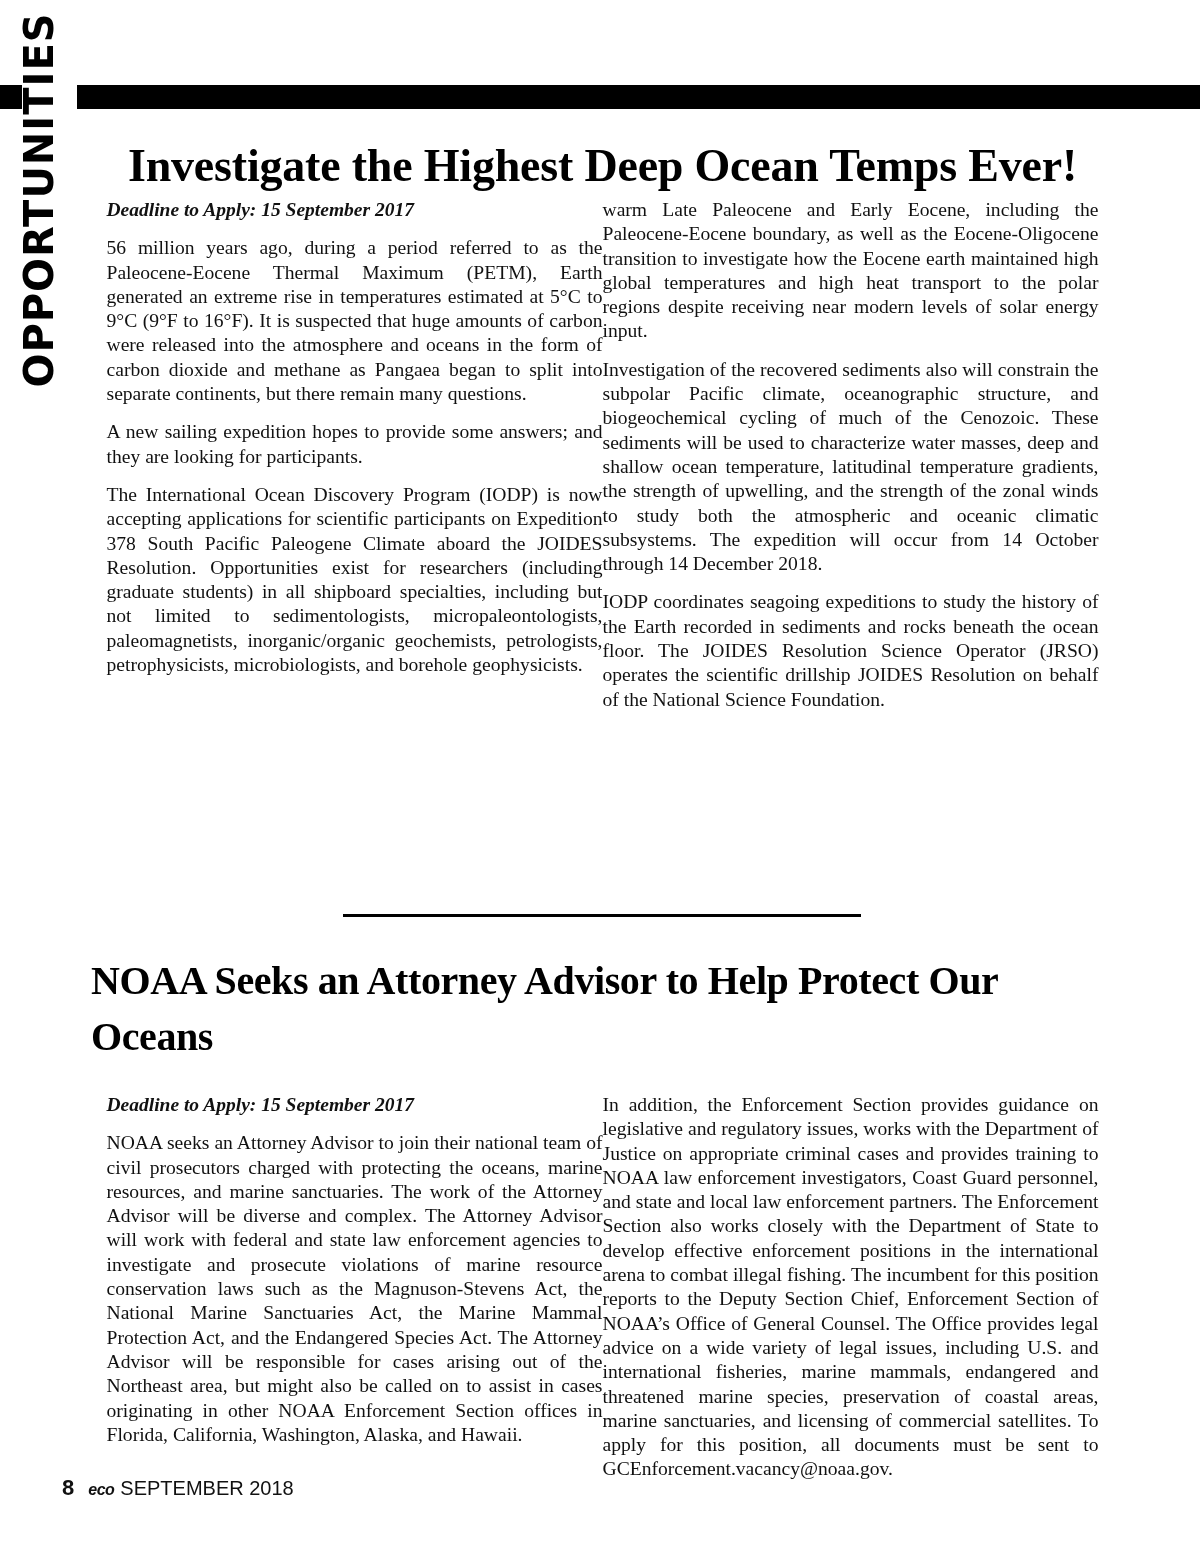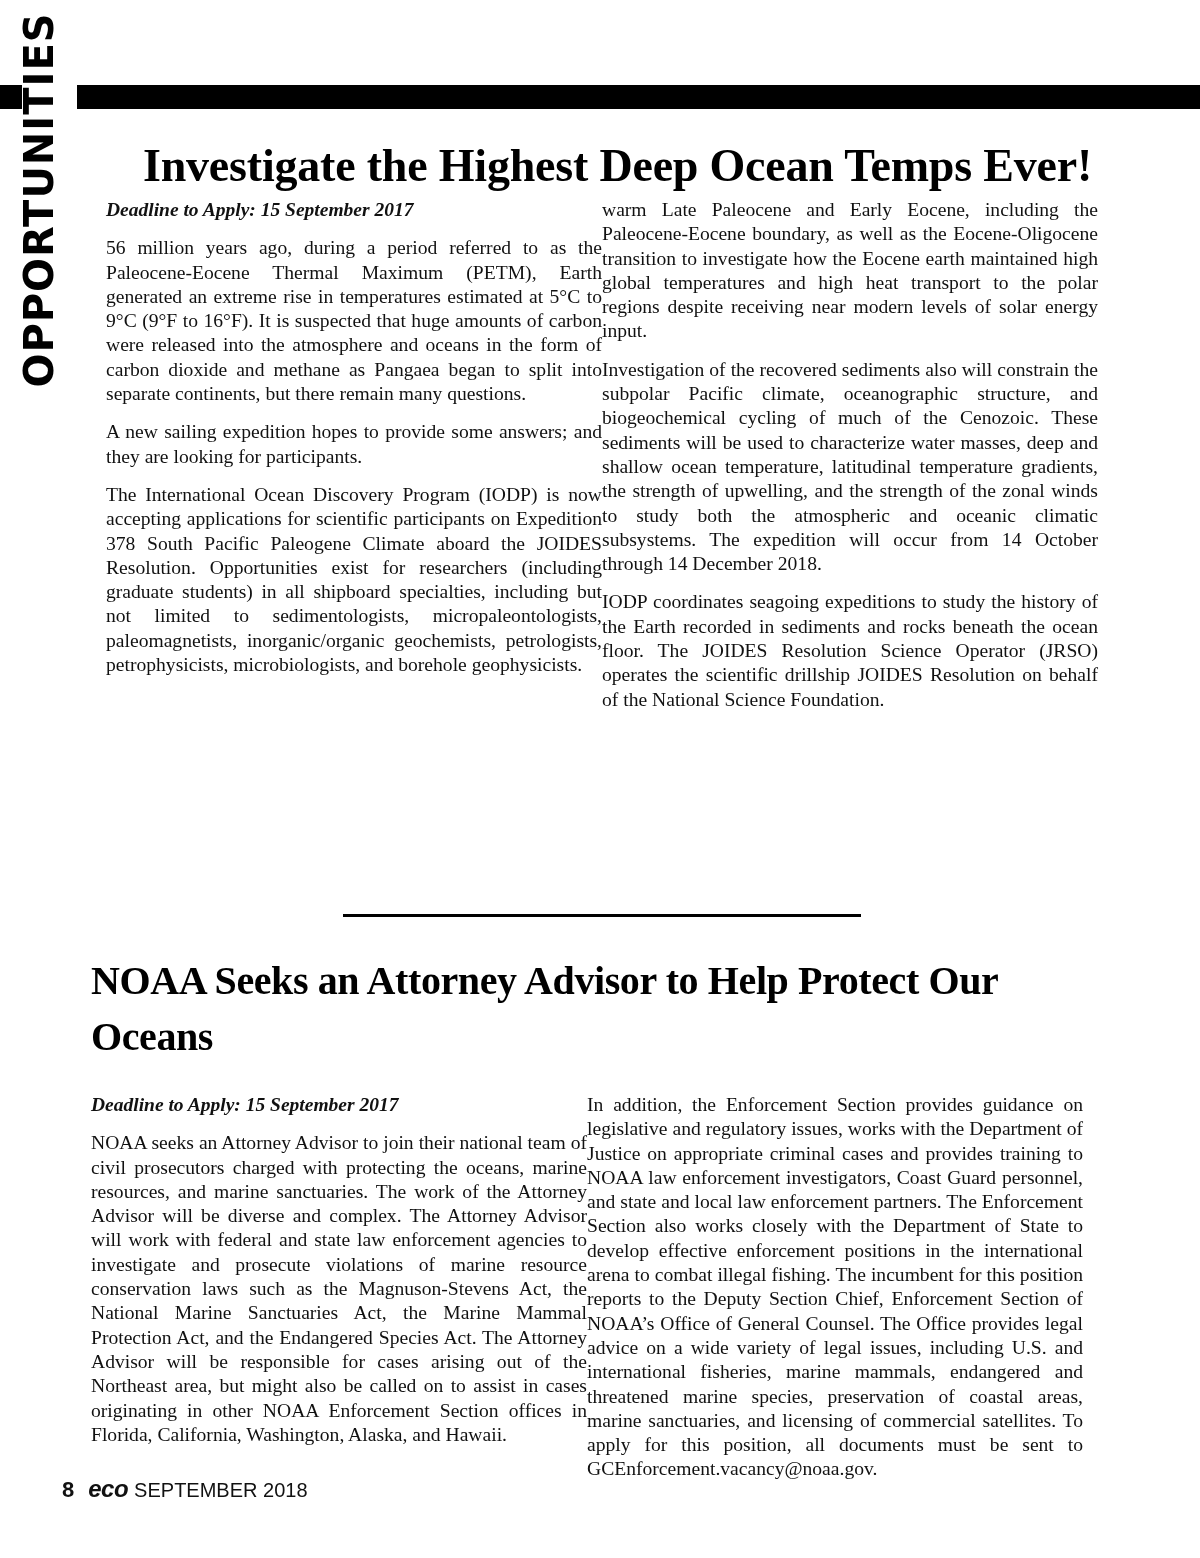--- a/index.html
+++ b/index.html
@@ -13,32 +13,32 @@
     font-family: "DejaVu Sans", sans-serif; font-weight: bold;
     font-size: 40px; letter-spacing: 1px; white-space: nowrap; color: #000;
   }
   .bar-left { position: absolute; left: 0; top: 85px; width: 22px; height: 24px; background: #000; }
   .bar-main { position: absolute; left: 77px; top: 85px; width: 1123px; height: 24px; background: #000; }
   .article { position: absolute; left: 91px; width: 1023px; }
   .title {
     font-family: "Liberation Serif", serif; font-weight: bold;
     text-align: center; margin: 0; color: #000;
   }
-  .cols { display: flex; justify-content: flex-start; }
+  .cols { display: flex; justify-content: center; }
   .col { width: 496px; font-family: "Liberation Serif", serif; font-size: 19.6px; line-height: 24.3px; }
   .col p { margin: 0 0 14px 0; text-align: justify; }
   .deadline { font-style: italic; font-weight: bold; font-size: 19.5px; margin: 0 0 14px 0; }
-  #a1 { top: 136px; margin-left: 15px; }
+  #a1 { top: 136px; }
   #a1 .title { font-size: 46px; line-height: 60px; margin-bottom: 2px; letter-spacing: -0.2px; }
   #a2 { top: 953px; }
   #a2 .title { font-size: 40px; line-height: 56px; margin-bottom: 28px; letter-spacing: -0.4px; text-align: left; }
   .divider { position: absolute; left: 343px; top: 914px; width: 518px; height: 3px; background: #000; }
   .footer { position: absolute; left: 62px; top: 1475px; font-family: "Liberation Sans", sans-serif; font-size: 20px; display: flex; align-items: baseline; }
   .footer .page { font-weight: bold; font-size: 22px; margin-right: 14px; }
-  .footer .brand { font-weight: bold; font-style: italic; font-size: 24px; margin-right: 6px; letter-spacing: -0.5px; }
+  .footer .brand { font-weight: bold; font-style: italic; font-size: 16px; margin-right: 6px; letter-spacing: -0.5px; }
 </style>
 </head>
 <body>
 
 <div class="bar-left"></div>
 <div class="bar-main"></div>
 <div class="sidebar-label">
   <span>OPPORTUNITIES</span>
 </div>
 

